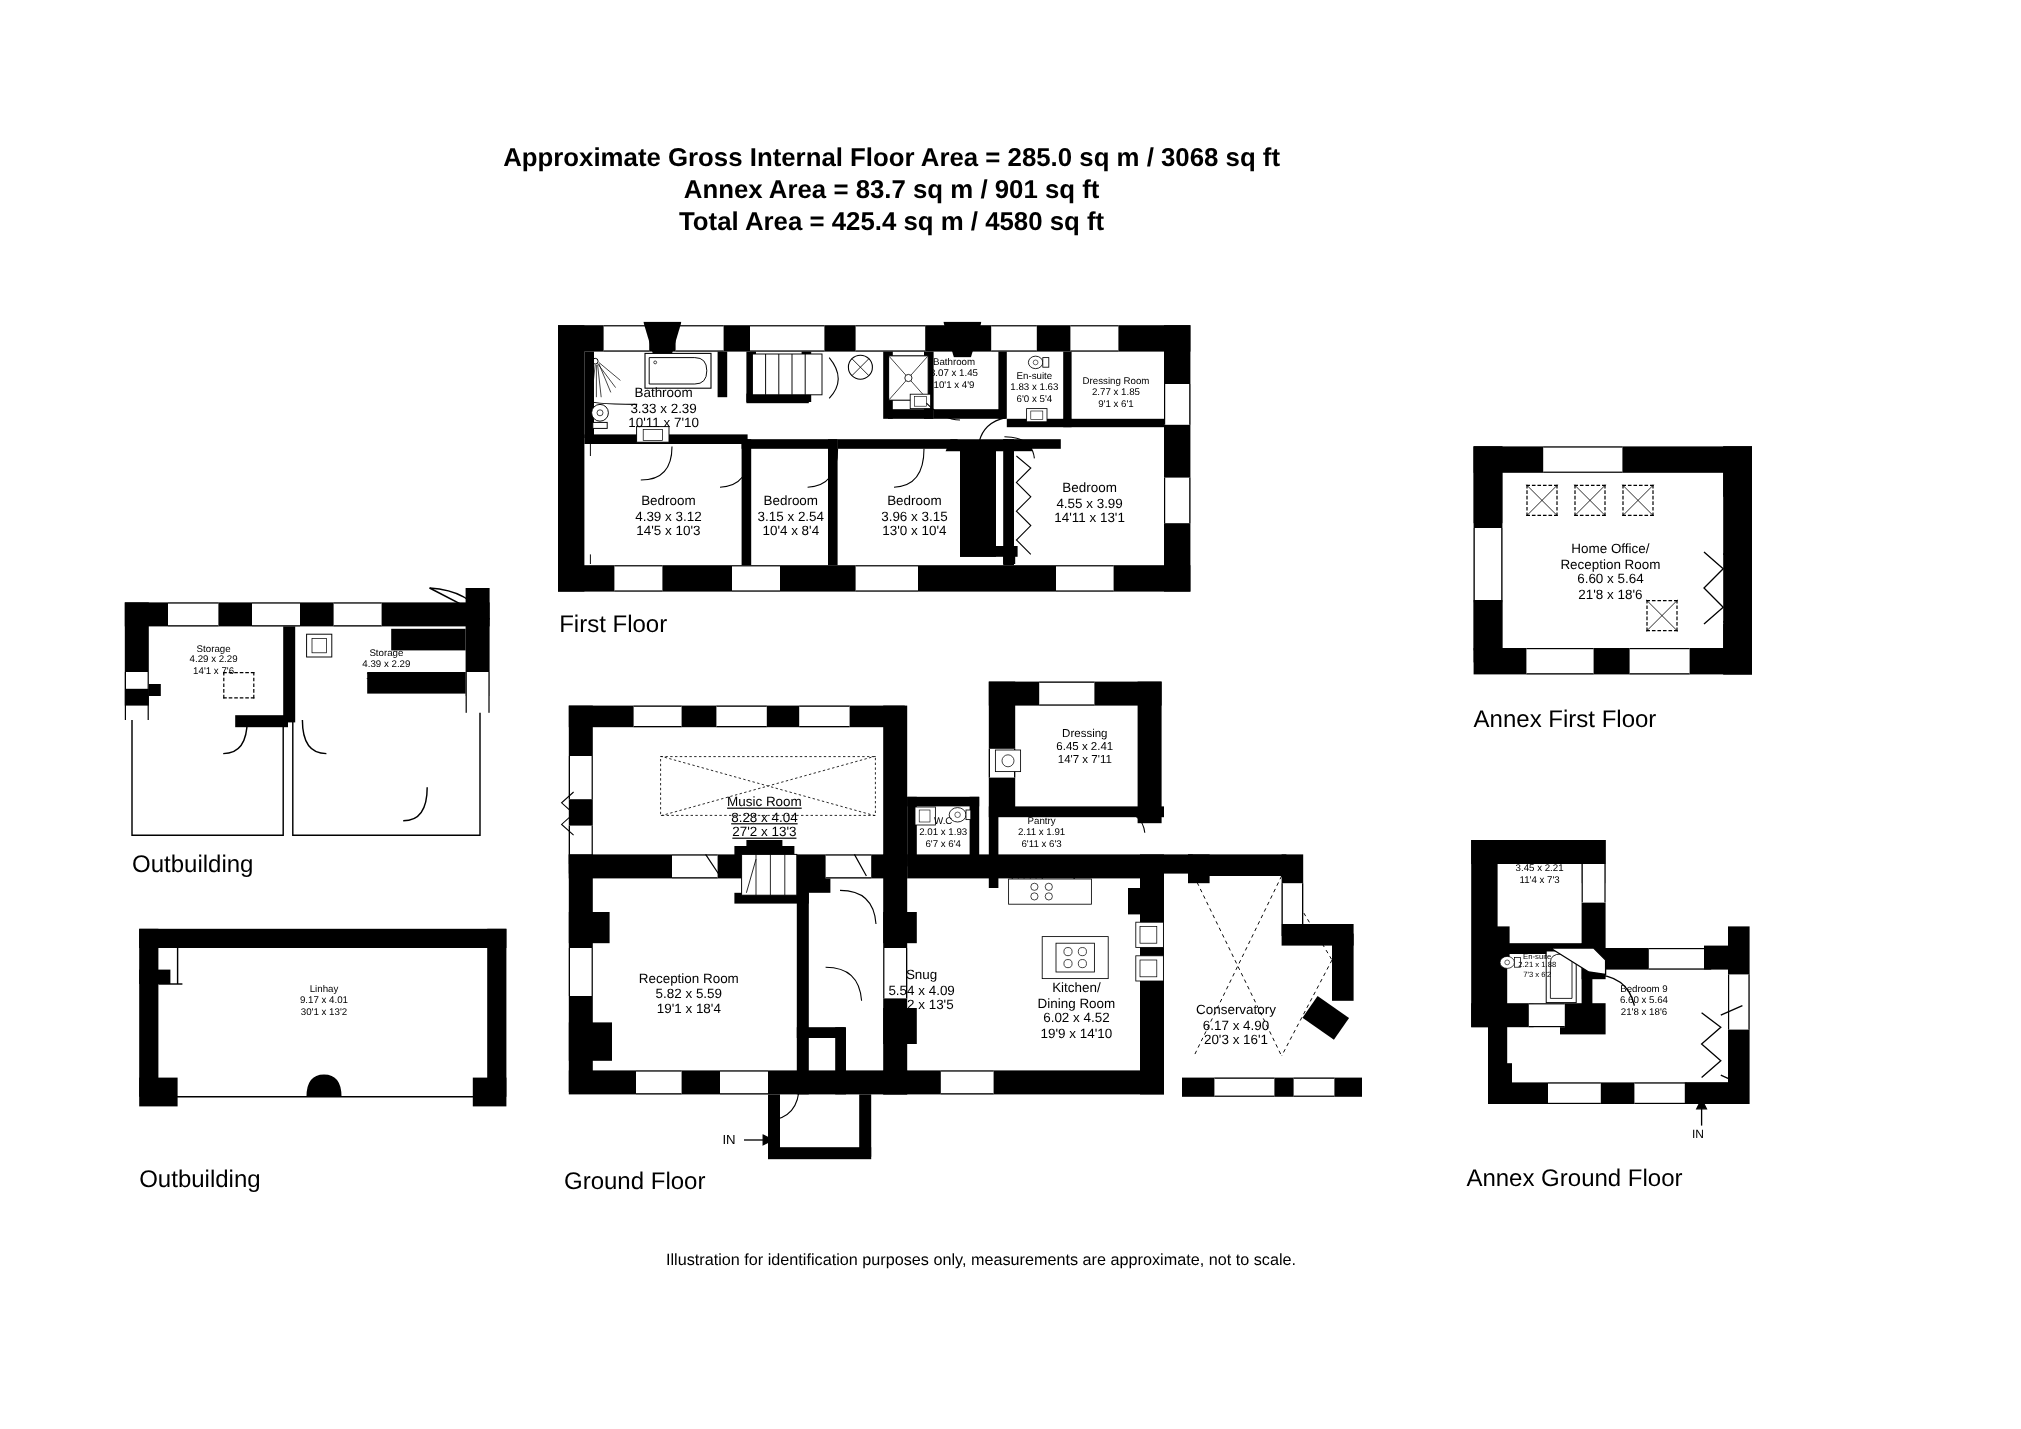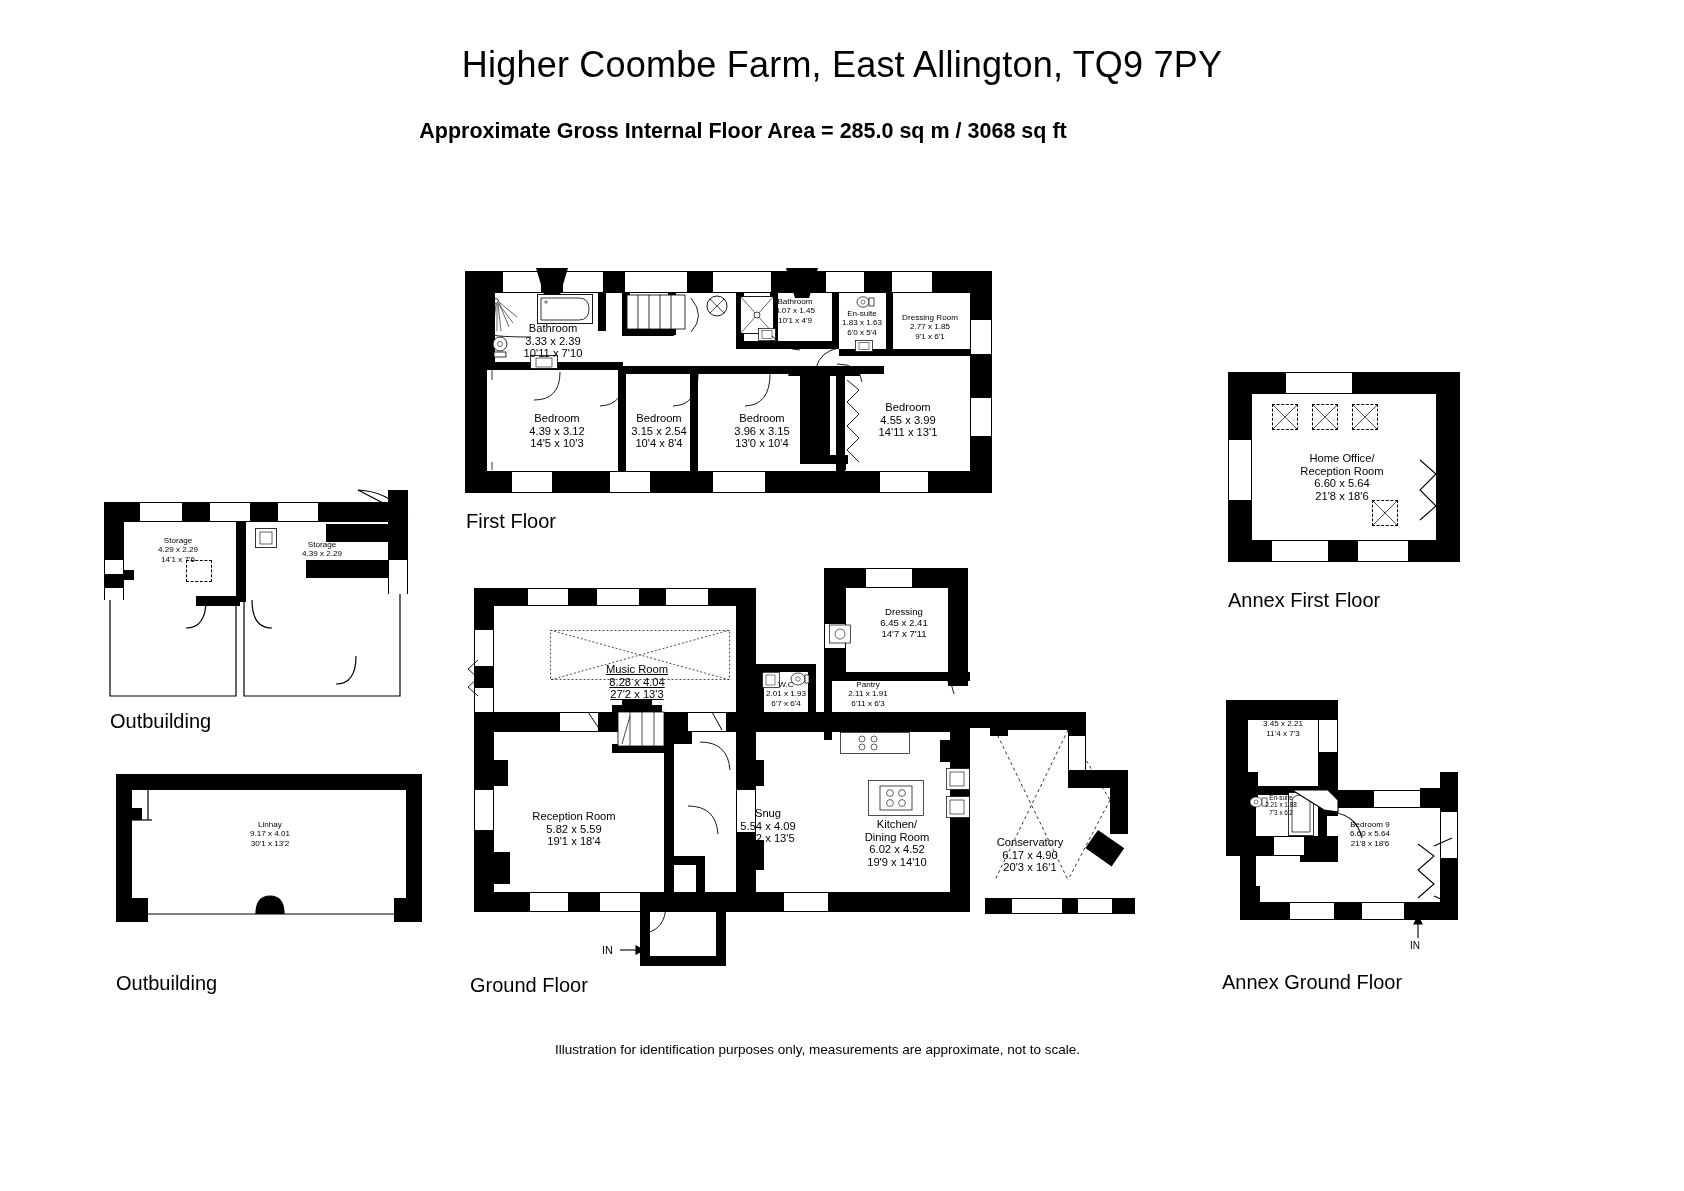--- a/index.html
+++ b/index.html
@@ -25,24 +25,25 @@
   .dash{position:absolute;border:1px dashed #000;box-sizing:border-box;}
   .dash-x{position:absolute;overflow:hidden;}
   svg{display:block;overflow:visible;}
   .svgl{position:absolute;left:0;top:0;width:1684px;height:1191px;pointer-events:none;}
 </style>
 </head>
 <body>
 
 <div class="stage">
 
-  <div id="title">Higher Coombe Farm, East Allington, TQ9 7PY</div>
 
   <div id="areas">
     <div>Approximate Gross Internal Floor Area  = 285.0 sq m  / 3068 sq ft</div>
+    <div>Annex Area = 83.7 sq m  / 901 sq ft</div>
+    <div>Total Area = 425.4 sq m  / 4580 sq ft</div>
   </div>
 
   <div>
 
     <div class="w" style="left:465px;top:271px;width:527px;height:22px;"></div>
     <div class="w" style="left:465px;top:271px;width:22px;height:222px;"></div>
     <div class="w" style="left:465px;top:471px;width:527px;height:22px;"></div>
     <div class="w" style="left:970px;top:271px;width:22px;height:222px;"></div>
 
     <div class="win" style="left:503px;top:271px;width:38px;height:22px;"></div>

